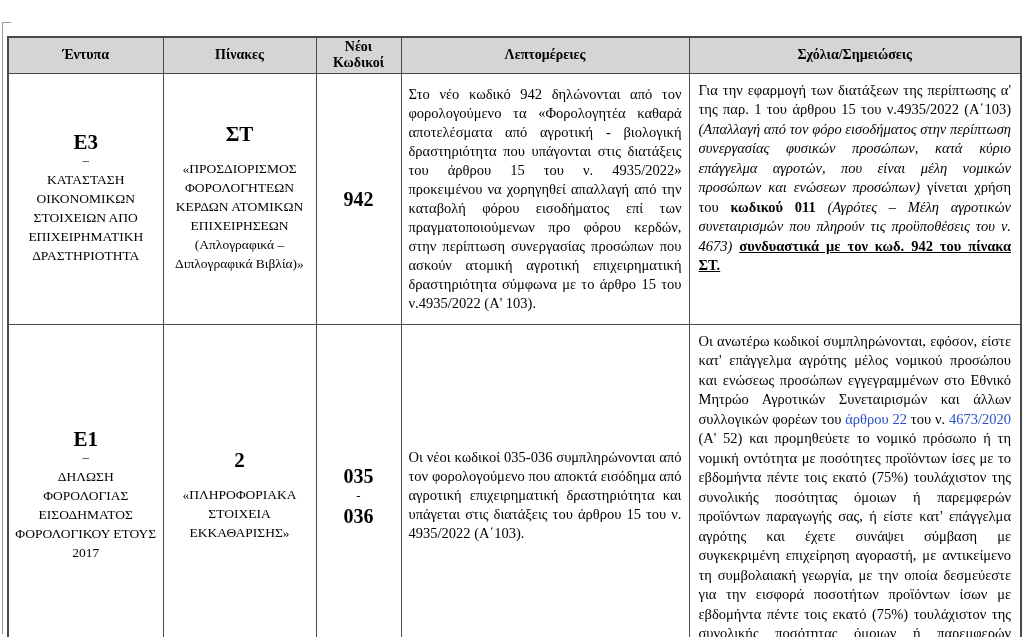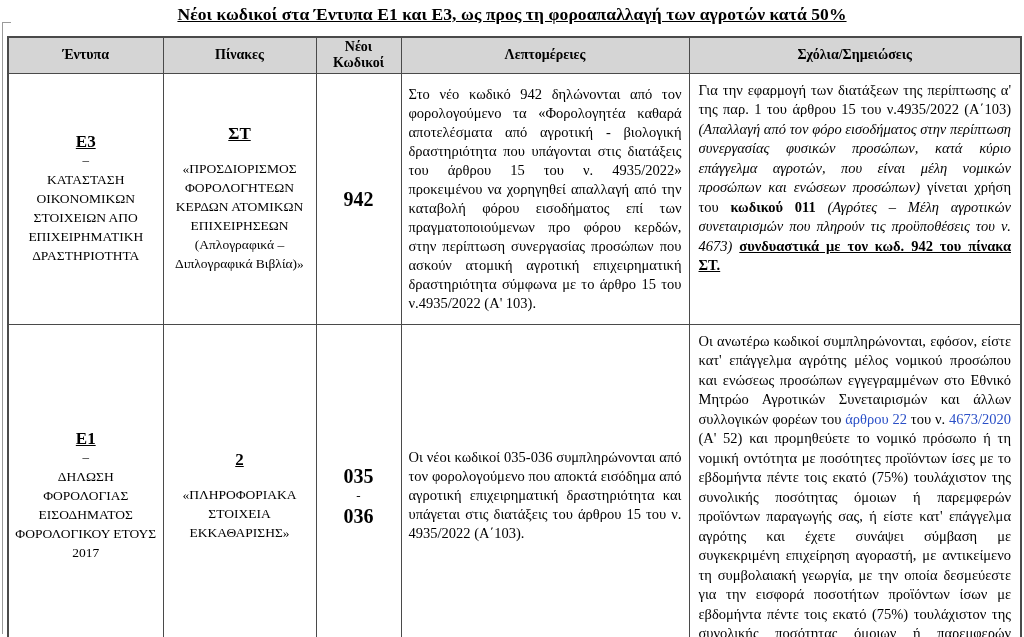--- a/index.html
+++ b/index.html
@@ -16,21 +16,21 @@
   table.codes-table { position:absolute; left:7px; top:36px; width:1013px;
     border-collapse:collapse; table-layout:fixed; border:2px solid #4a4a4a; }
   .codes-table th, .codes-table td { border:1px solid #4a4a4a; overflow:hidden; }
 
   .codes-table thead th { height:36px; background:#d5d5d5; font-size:14px; font-weight:bold;
     text-align:center; vertical-align:middle; line-height:16px; padding:1px 4px; }
 
   td.form-cell, td.pinakes-cell, td.codes-cell {
     text-align:center; vertical-align:middle; padding:4px 6px; }
 
-  .cell-code { font-size:17px; font-weight:bold; line-height:20px;text-decoration:underline; }
+  .cell-code { font-size:21px; font-weight:bold; line-height:20px; }
   .cell-dash { font-size:13px; line-height:15px; }
   .cell-name { font-size:13.5px; line-height:19px; margin-top:3px; }
   td.pinakes-cell .cell-code { margin-bottom:15px; }
 
   td.details-cell { text-align:justify; font-size:14.5px; line-height:19px; padding:11px 7px; }
   td.details-top { vertical-align:top; }
   td.details-mid { vertical-align:middle; }
   td.comments-cell { text-align:justify; vertical-align:top; font-size:14.5px;
     line-height:19.5px; padding:7px 9px 4px 9px; }
 
@@ -39,21 +39,20 @@
   .run.bu { font-weight:bold; text-decoration:underline; }
   .run.link { color:#2a4fc7; }
   .run.code { display:block; font-weight:bold; font-size:20px; line-height:24px; }
   .run.dash { display:block; font-size:13px; line-height:16px; }
 </style>
 </head>
 <body>
 
 <div class="page">
 
-  <div class="page-title">Νέοι κωδικοί στα Έντυπα Ε1 και Ε3, ως προς τη φοροαπαλλαγή των αγροτών κατά 50%</div>
 
   <div class="edge-line"></div>
   <div class="edge-tick"></div>
 
   <table class="codes-table">
     <colgroup>
       <col style="width:155px">
         <col style="width:153px">
         <col style="width:85px">
       <col style="width:288px">

